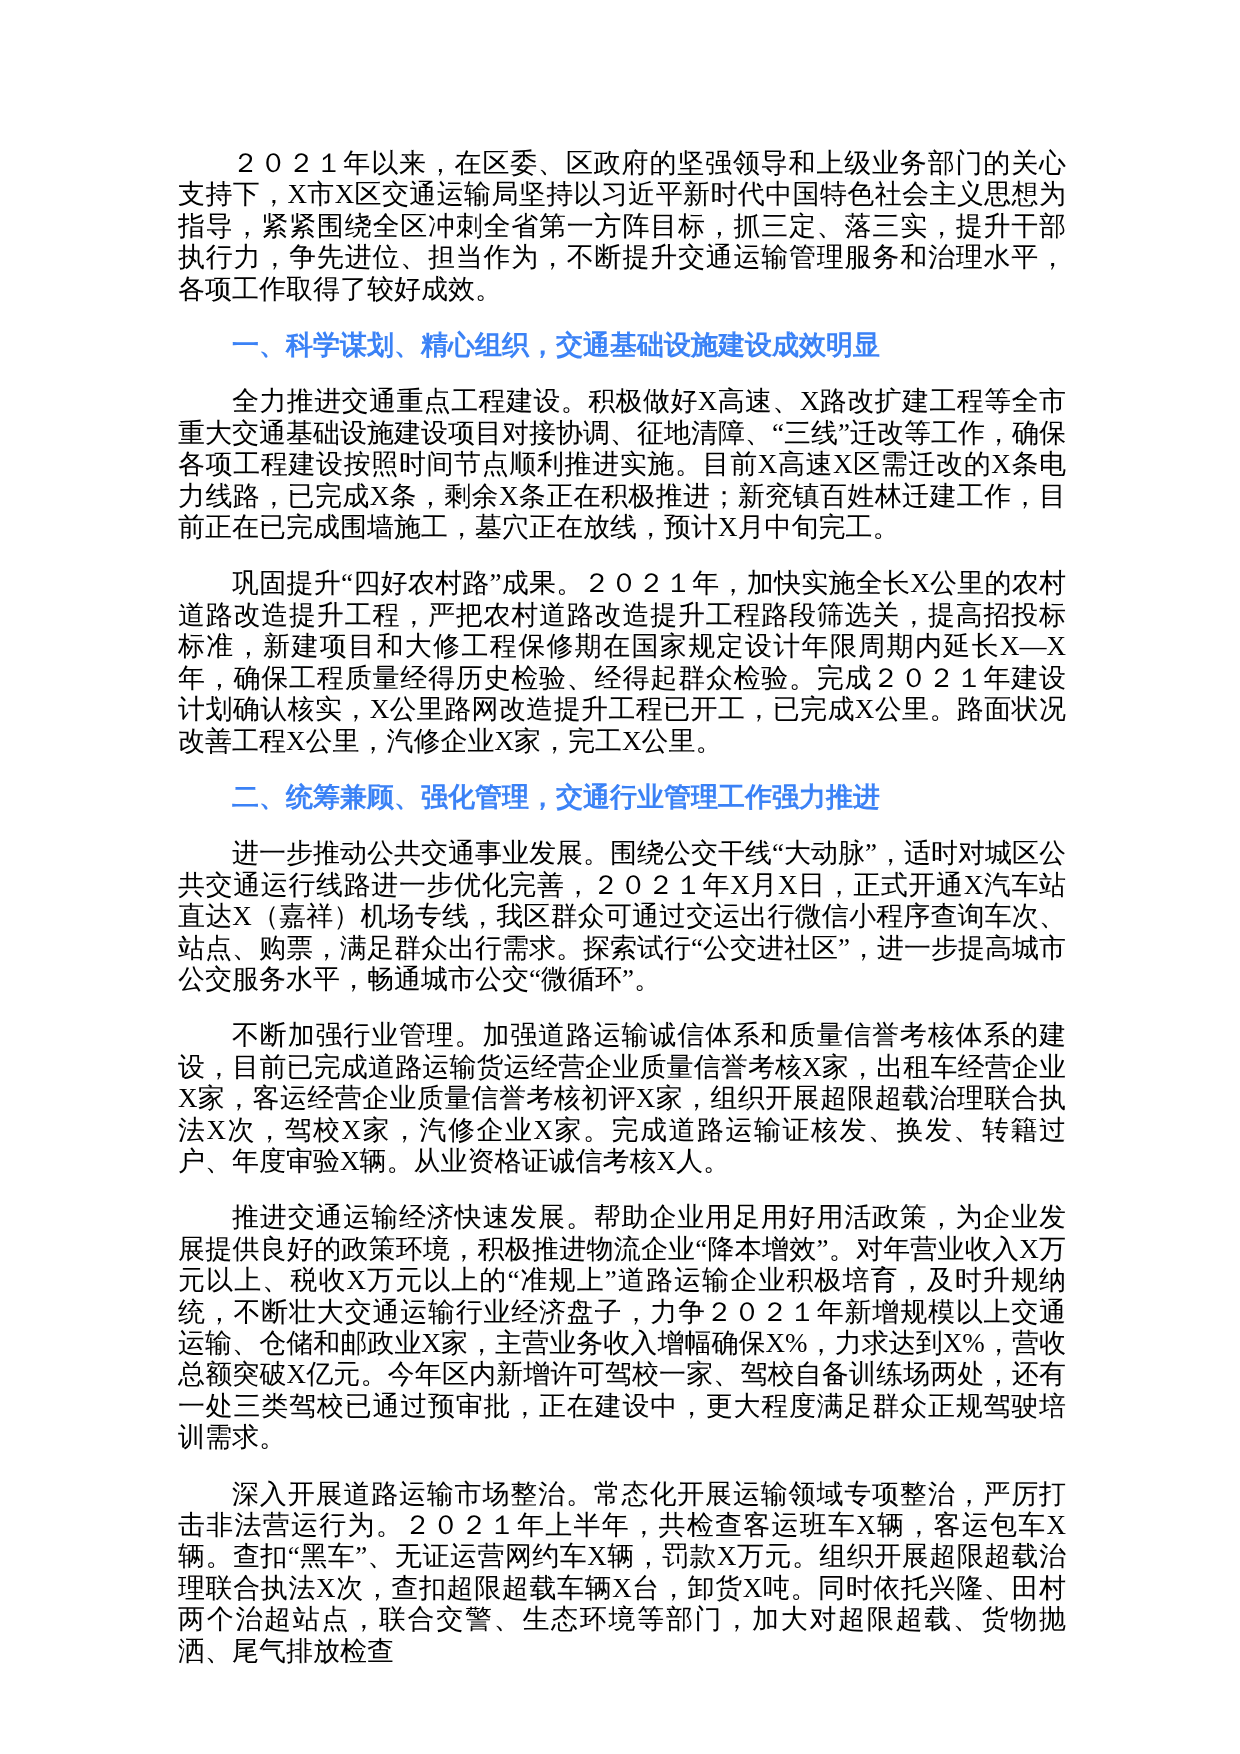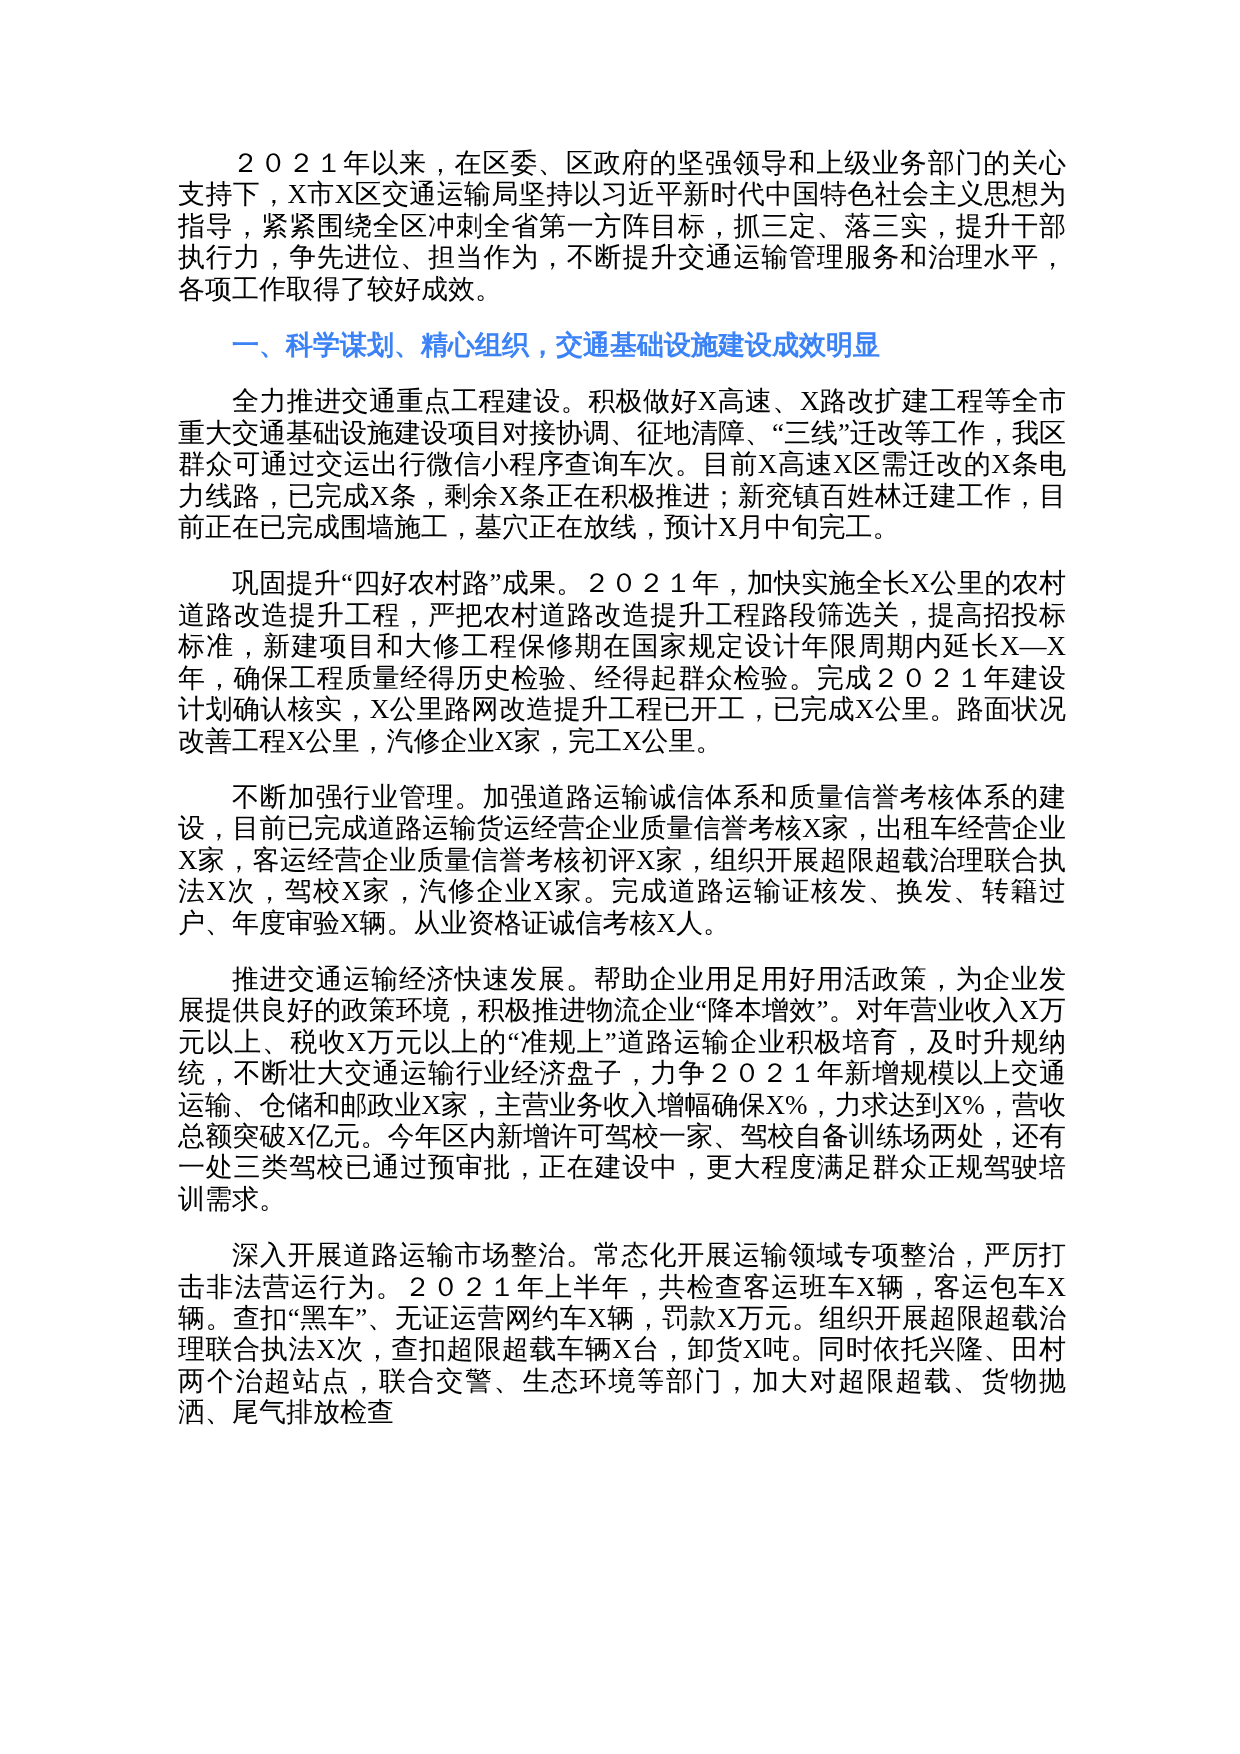--- a/index.html
+++ b/index.html
@@ -46,19 +46,21 @@
     color: #3b82f6;
   }
 </style>
 </head>
 <body>
 
 <div class="page" style="background: rgb(255, 255, 255);">
   <div class="content" style="color: rgb(0, 0, 0);">
       <p class="paragraph">２０２１年以来，在区委、区政府的坚强领导和上级业务部门的关心支持下，X市X区交通运输局坚持以习近平新时代中国特色社会主义思想为指导，紧紧围绕全区冲刺全省第一方阵目标，抓三定、落三实，提升干部执行力，争先进位、担当作为，不断提升交通运输管理服务和治理水平，各项工作取得了较好成效。</p>
       <h3 class="heading">一、科学谋划、精心组织，交通基础设施建设成效明显</h3>
-      <p class="paragraph">全力推进交通重点工程建设。积极做好X高速、X路改扩建工程等全市重大交通基础设施建设项目对接协调、征地清障、“三线”迁改等工作，我区群众可通过交运出行微信小程序查询车次。目前X高速X区需迁改的X条电力线路，已完成X条，剩余X条正在积极推进；新兖镇百姓林迁建工作，目前正在已完成围墙施工，墓穴正在放线，预计X月中旬完工。</p>
+      <p class="paragraph">全力推进交通重点工程建设。积极做好X高速、X路改扩建工程等全市重大交通基础设施建设项目对接协调、征地清障、“三线”迁改等工作，确保各项工程建设按照时间节点顺利推进实施。目前X高速X区需迁改的X条电力线路，已完成X条，剩余X条正在积极推进；新兖镇百姓林迁建工作，目前正在已完成围墙施工，墓穴正在放线，预计X月中旬完工。</p>
       <p class="paragraph">巩固提升“四好农村路”成果。２０２１年，加快实施全长X公里的农村道路改造提升工程，严把农村道路改造提升工程路段筛选关，提高招投标标准，新建项目和大修工程保修期在国家规定设计年限周期内延长X—X年，确保工程质量经得历史检验、经得起群众检验。完成２０２１年建设计划确认核实，X公里路网改造提升工程已开工，已完成X公里。路面状况改善工程X公里，汽修企业X家，完工X公里。</p>
+      <h3 class="heading">二、统筹兼顾、强化管理，交通行业管理工作强力推进</h3>
+      <p class="paragraph">进一步推动公共交通事业发展。围绕公交干线“大动脉”，适时对城区公共交通运行线路进一步优化完善，２０２１年X月X日，正式开通X汽车站直达X（嘉祥）机场专线，我区群众可通过交运出行微信小程序查询车次、站点、购票，满足群众出行需求。探索试行“公交进社区”，进一步提高城市公交服务水平，畅通城市公交“微循环”。</p>
       <p class="paragraph">不断加强行业管理。加强道路运输诚信体系和质量信誉考核体系的建设，目前已完成道路运输货运经营企业质量信誉考核X家，出租车经营企业X家，客运经营企业质量信誉考核初评X家，组织开展超限超载治理联合执法X次，驾校X家，汽修企业X家。完成道路运输证核发、换发、转籍过户、年度审验X辆。从业资格证诚信考核X人。</p>
       <p class="paragraph">推进交通运输经济快速发展。帮助企业用足用好用活政策，为企业发展提供良好的政策环境，积极推进物流企业“降本增效”。对年营业收入X万元以上、税收X万元以上的“准规上”道路运输企业积极培育，及时升规纳统，不断壮大交通运输行业经济盘子，力争２０２１年新增规模以上交通运输、仓储和邮政业X家，主营业务收入增幅确保X%，力求达到X%，营收总额突破X亿元。今年区内新增许可驾校一家、驾校自备训练场两处，还有一处三类驾校已通过预审批，正在建设中，更大程度满足群众正规驾驶培训需求。</p>
       <p class="paragraph">深入开展道路运输市场整治。常态化开展运输领域专项整治，严厉打击非法营运行为。２０２１年上半年，共检查客运班车X辆，客运包车X辆。查扣“黑车”、无证运营网约车X辆，罚款X万元。组织开展超限超载治理联合执法X次，查扣超限超载车辆X台，卸货X吨。同时依托兴隆、田村两个治超站点，联合交警、生态环境等部门，加大对超限超载、货物抛洒、尾气排放检查</p>
     </div>
 </div>
 
 </body></html>

